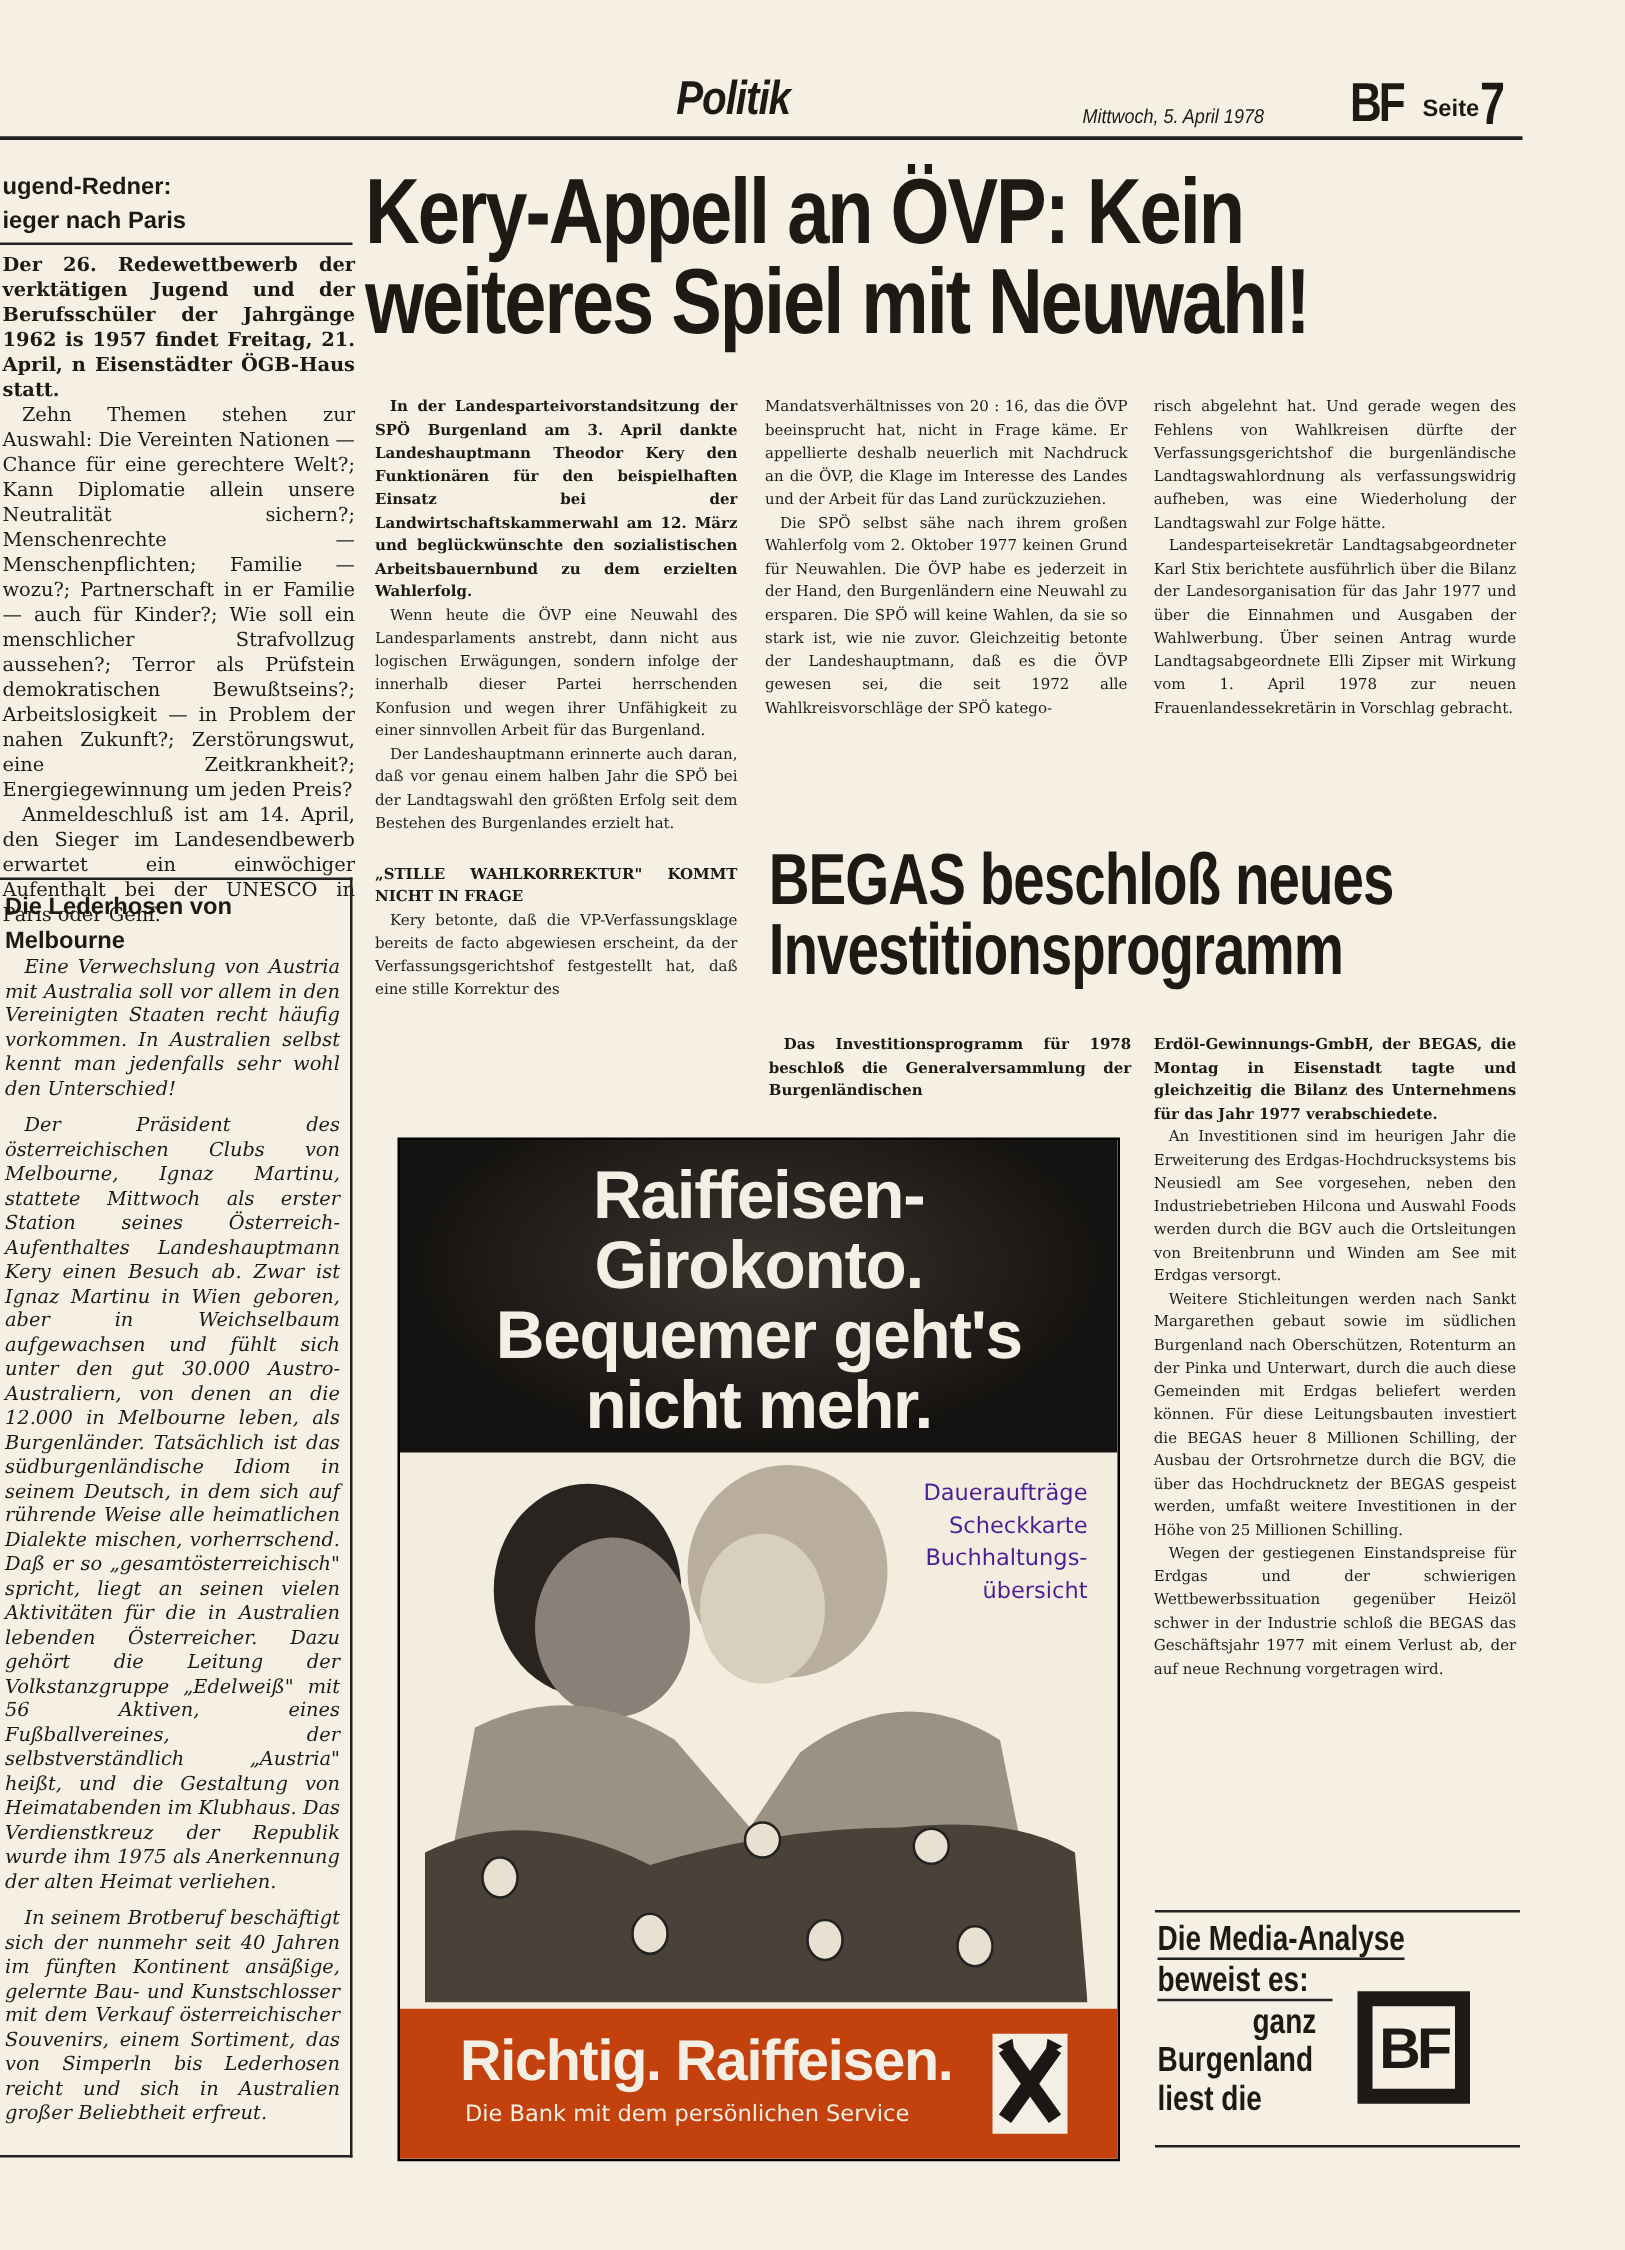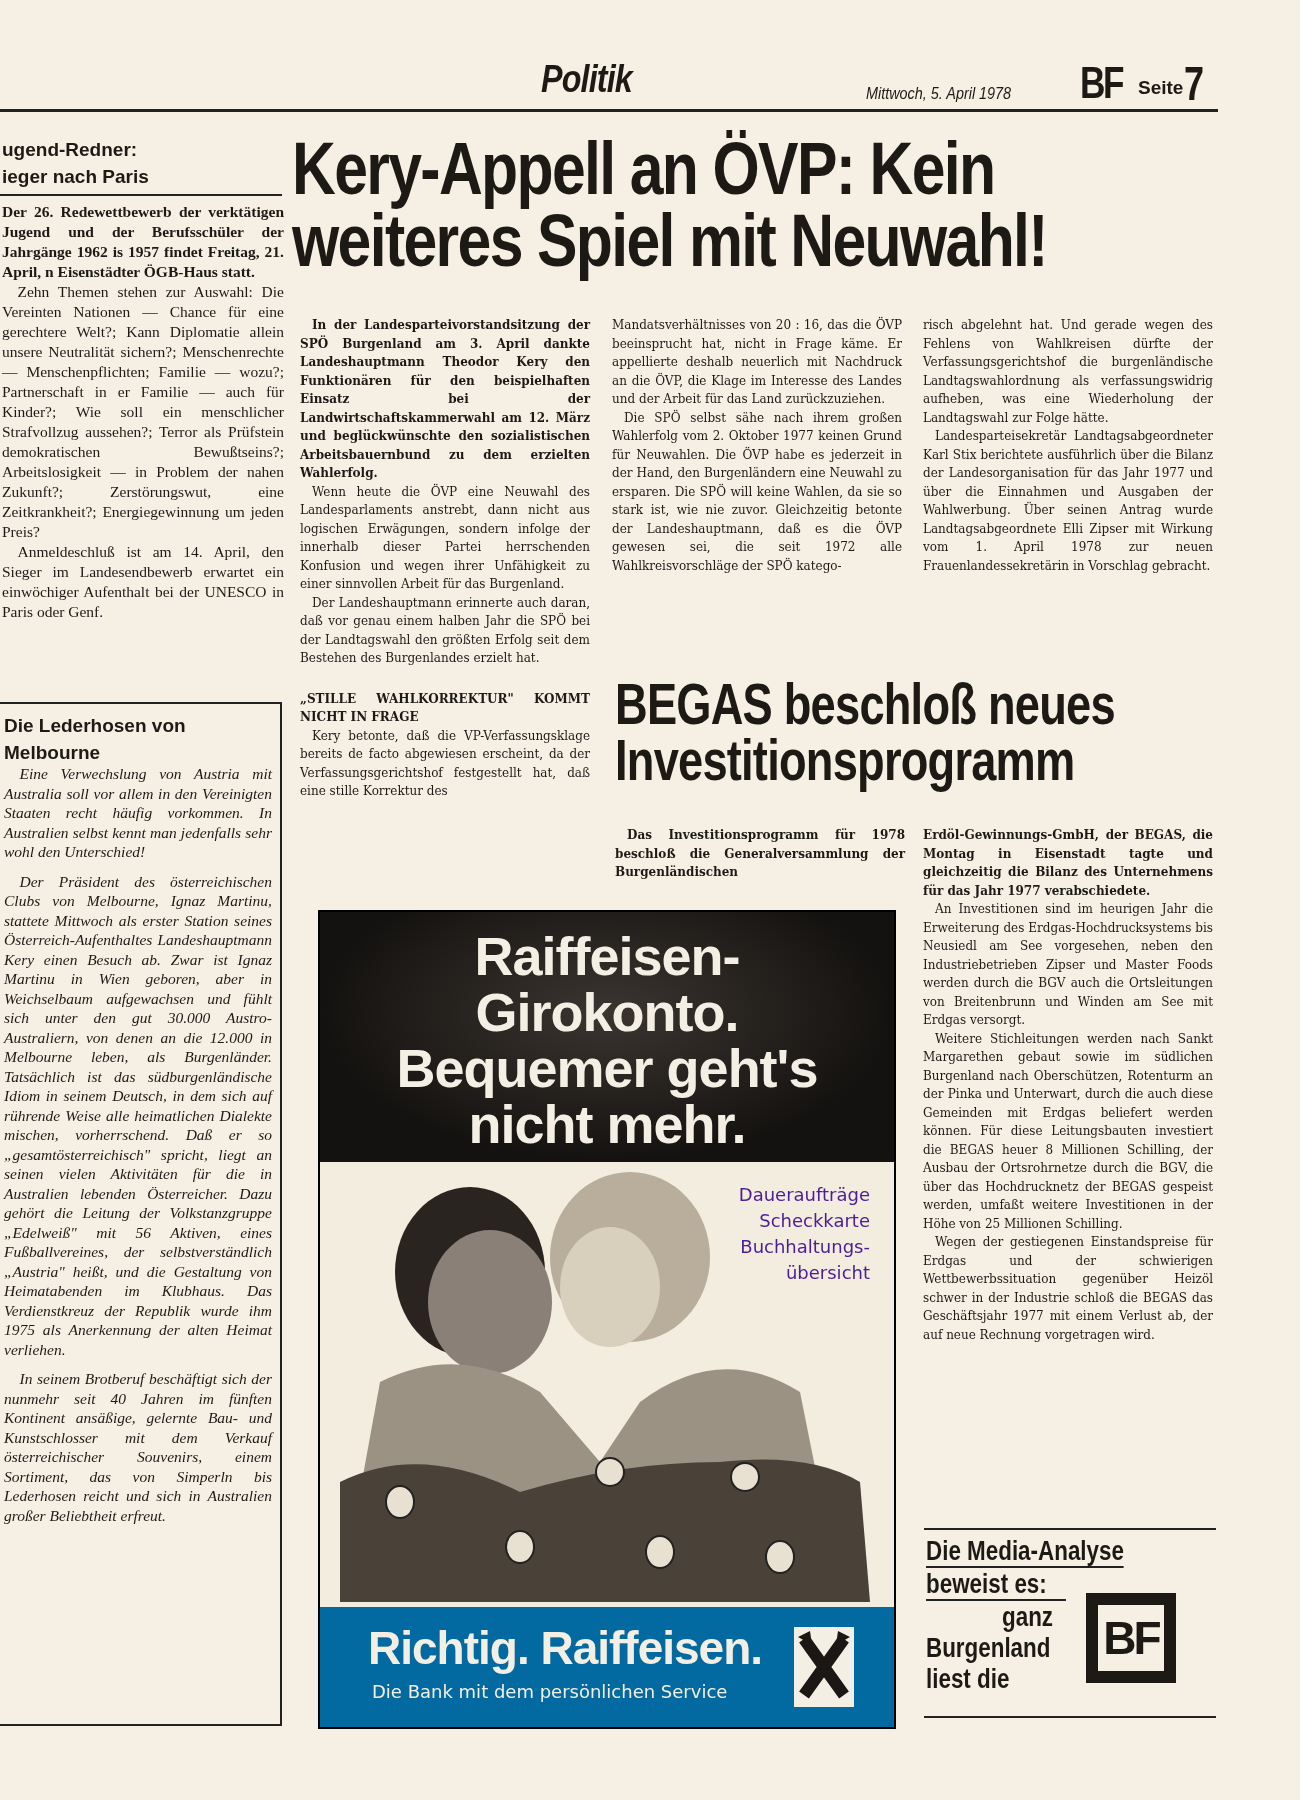--- a/index.html
+++ b/index.html
@@ -16,21 +16,21 @@
   #hdr-date { left: 866px; top: 85px; font-family: "Liberation Sans", sans-serif; font-style: italic; font-size: 16px; transform: scaleX(0.9); transform-origin: left; }
   #hdr-logo { left: 1080px; top: 58px; font-family: "Liberation Sans", sans-serif; font-weight: bold; font-size: 44px; letter-spacing: -3px; transform: scaleX(0.8); transform-origin: left; }
   #hdr-seite { left: 1138px; top: 77px; font-family: "Liberation Sans", sans-serif; font-weight: bold; font-size: 19px; }
   #hdr-page { left: 1184px; top: 56px; font-family: "Liberation Sans", sans-serif; font-weight: bold; font-size: 48px; transform: scaleX(0.75); transform-origin: left; }
   #hdr-rule { left: 0; top: 109px; width: 1218px; height: 3px; background: #222; }
 
   
   .lcol { left: 0; width: 284px; text-align: justify; }
   .lh { font-family: Liberation Sans, sans-serif; font-weight: bold; font-size: 19px; line-height: 27px; }
   .serif-bold { font-weight: bold; }
-  .body { font-size: 15.5px; line-height: 21.5px; font-family: Liberation Serif, serif; }
+  .body { font-size: 15.5px; line-height: 21.5px; }
   .ital { font-style: italic; }
   .ind { text-indent: 1em; }
 
   #jugend-head { top: 136px; left: 2px; width: 282px; }
   #jugend-rule { left: 0; top: 194px; width: 282px; height: 2px; background: #222; }
   #jugend-body { top: 202px; left: 2px; width: 282px; }
 
   #leder-box { left: -2px; top: 702px; width: 282px; height: 1020px; border: 2px solid #222; border-left: none; }
   #leder-head { top: 712px; left: 4px; width: 270px; }
   #leder-body { top: 764px; left: 4px; width: 268px; }
@@ -47,21 +47,21 @@
   #begas-head { left: 615px; top: 676px; font-family: "Liberation Sans", sans-serif; font-weight: bold; font-size: 58px; line-height: 56px; letter-spacing: -1px; transform: scaleX(0.78); transform-origin: left; white-space: nowrap; }
   #begas-c1 { left: 615px; top: 826px; width: 290px; }
   #begas-c2 { left: 923px; top: 826px; }
 
   
   #ad { left: 318px; top: 910px; width: 574px; height: 815px; border: 2px solid #000000; background: #f3ede0; overflow: hidden; }
   #ad-top { position: absolute; left: 0; top: 0; width: 100%; height: 250px; background: radial-gradient(ellipse at 50% 40%, #3b3530, #141210 70%); }
   #ad-headline { position: absolute; left: 0; top: 16px; width: 100%; text-align: center; color: #f4efe4; font-family: "Liberation Sans", sans-serif; font-weight: bold; font-size: 54px; line-height: 56px; letter-spacing: -1px; }
   #ad-features { position: absolute; right: 24px; top: 270px; text-align: right; font-family: "DejaVu Sans", sans-serif; font-size: 18px; line-height: 26px; color: #4c1d95; }
   #ad-illustration { position: absolute; left: 20px; top: 250px; width: 530px; height: 440px; }
-  #ad-bottom { position: absolute; left: 0; bottom: 0; width: 100%; height: 120px; background: #0369a1; }
+  #ad-bottom { position: absolute; left: 0; bottom: 0; width: 100%; height: 120px; background: #c2410c; }
   #ad-slogan { position: absolute; left: 48px; top: 14px; color: #f4efe4; font-family: "Liberation Sans", sans-serif; font-weight: bold; font-size: 46px; letter-spacing: -1px; }
   #ad-tagline { position: absolute; left: 52px; top: 74px; color: #f4efe4; font-family: "DejaVu Sans", sans-serif; font-size: 18px; }
   #ad-logo { position: absolute; right: 40px; top: 20px; width: 60px; height: 80px; background: #f4efe4; }
 
   
   #media-top-rule { left: 924px; top: 1528px; width: 292px; height: 2px; background: #222; }
   #media-box { left: 926px; top: 1535px; width: 290px; height: 170px; }
   #media-l1, #media-l2 { font-family: "Liberation Sans", sans-serif; font-weight: bold; font-size: 28px; line-height: 31px; transform: scaleX(0.8); transform-origin: left; white-space: nowrap; }
   #media-l1 { border-bottom: 2px solid #222; display: inline-block; }
   #media-l2 { border-bottom: 2px solid #222; display: inline-block; width: 175px; }
@@ -120,21 +120,21 @@
   <div class="ind">Landesparteisekretär Landtagsabgeordneter Karl Stix berichtete ausführlich über die Bilanz der Landesorganisation für das Jahr 1977 und über die Einnahmen und Ausgaben der Wahlwerbung. Über seinen Antrag wurde Landtagsabgeordnete Elli Zipser mit Wirkung vom 1. April 1978 zur neuen Frauenlandessekretärin in Vorschlag gebracht.</div>
 </div>
 
 <div class="abs" id="begas-head">
   <div>BEGAS beschloß neues</div>
   <div>Investitionsprogramm</div>
 </div>
 <div class="abs col serif-bold ind" id="begas-c1">Das Investitionsprogramm für 1978 beschloß die Generalversammlung der Burgenländischen</div>
 <div class="abs col" id="begas-c2">
   <div class="serif-bold">Erdöl-Gewinnungs-GmbH, der BEGAS, die Montag in Eisenstadt tagte und gleichzeitig die Bilanz des Unternehmens für das Jahr 1977 verabschiedete.</div>
-  <div class="ind">An Investitionen sind im heurigen Jahr die Erweiterung des Erdgas-Hochdrucksystems bis Neusiedl am See vorgesehen, neben den Industriebetrieben Zipser und Master Foods werden durch die BGV auch die Ortsleitungen von Breitenbrunn und Winden am See mit Erdgas versorgt.</div>
+  <div class="ind">An Investitionen sind im heurigen Jahr die Erweiterung des Erdgas-Hochdrucksystems bis Neusiedl am See vorgesehen, neben den Industriebetrieben Hilcona und Auswahl Foods werden durch die BGV auch die Ortsleitungen von Breitenbrunn und Winden am See mit Erdgas versorgt.</div>
   <div class="ind">Weitere Stichleitungen werden nach Sankt Margarethen gebaut sowie im südlichen Burgenland nach Oberschützen, Rotenturm an der Pinka und Unterwart, durch die auch diese Gemeinden mit Erdgas beliefert werden können. Für diese Leitungsbauten investiert die BEGAS heuer 8 Millionen Schilling, der Ausbau der Ortsrohrnetze durch die BGV, die über das Hochdrucknetz der BEGAS gespeist werden, umfaßt weitere Investitionen in der Höhe von 25 Millionen Schilling.</div>
   <div class="ind">Wegen der gestiegenen Einstandspreise für Erdgas und der schwierigen Wettbewerbssituation gegenüber Heizöl schwer in der Industrie schloß die BEGAS das Geschäftsjahr 1977 mit einem Verlust ab, der auf neue Rechnung vorgetragen wird.</div>
 </div>
 
 <div class="abs" id="ad">
   <div id="ad-top"></div>
   <div id="ad-headline">
     <div>Raiffeisen-</div>
     <div>Girokonto.</div>
     <div>Bequemer geht's</div>

